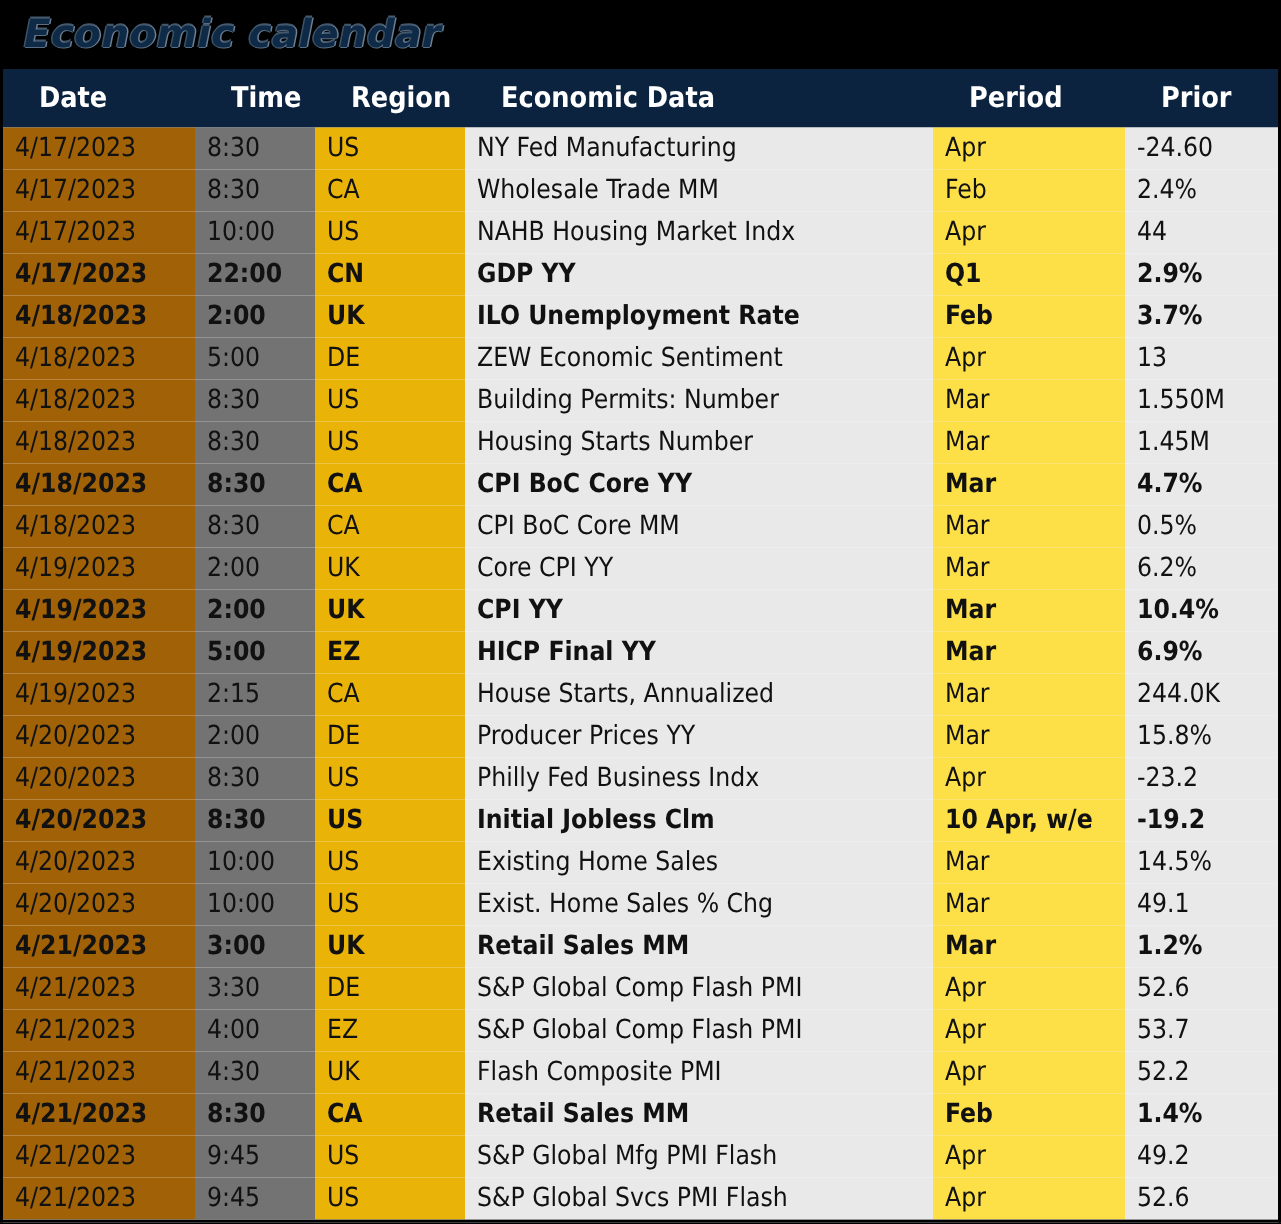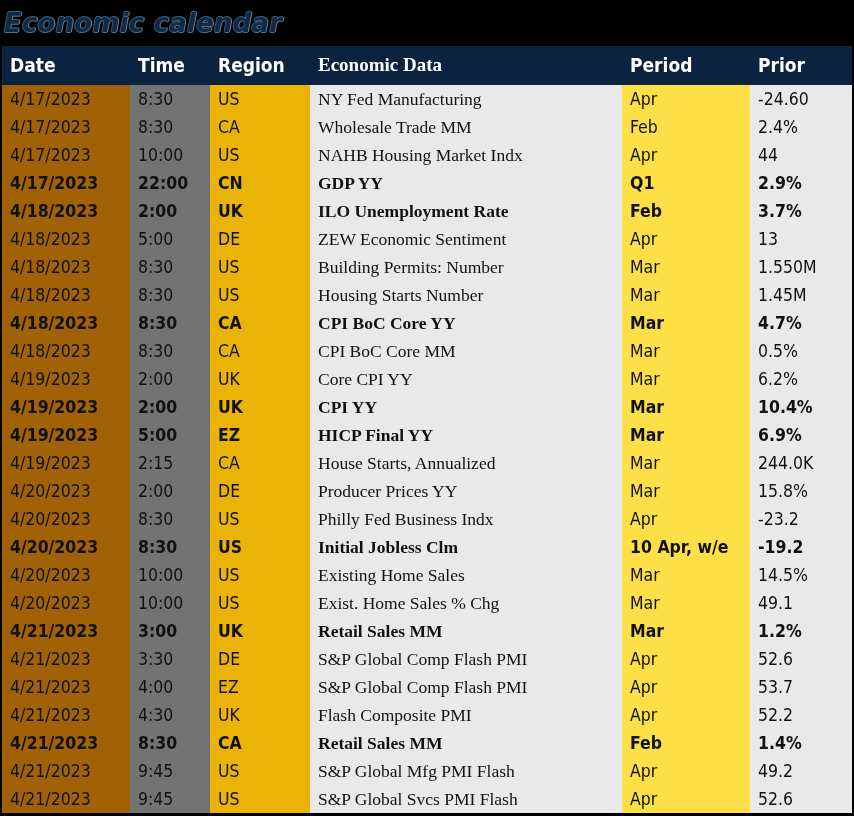--- a/index.html
+++ b/index.html
@@ -20,21 +20,21 @@
     height: 816px;
     background: #000000;
   }
 
   
   #title-bar {
     height: 46px;
     background: #000000;
     display: flex;
     align-items: center;
-    padding-left: 4px;
+    padding-left: 16px;
     box-sizing: border-box;
   }
   #page-title {
     font-family: "DejaVu Sans", sans-serif;
     font-size: 26px;
     font-weight: 700;
     font-style: italic;
     letter-spacing: 0.2px;
     color: #0e2a47;
     text-shadow:
@@ -52,21 +52,21 @@
     table-layout: fixed;
     font-family: "DejaVu Sans Condensed", "Liberation Sans", sans-serif;
   }
 
   table#calendar thead th {
     background: #0c2340;
     color: #ffffff;
     font-size: 19px;
     font-weight: 700;
     text-align: left;
-    padding: 8px 0 9px 8px;
+    padding: 8px 0 9px 24px;
     height: 35px;
     box-sizing: border-box;
     vertical-align: middle;
     white-space: nowrap;
   }
 
   table#calendar tbody td {
     font-size: 17.5px;
     color: #111111;
     padding: 1px 0 1px 8px;
@@ -75,21 +75,21 @@
     box-sizing: border-box;
     vertical-align: middle;
     white-space: nowrap;
     overflow: visible;
   }
 
   
   .col-date   { background: #a16207; }
   .col-time   { background: #737373; }
   .col-region { background: #eab308; }
-  .col-data   { background: #e9e9e9; font-family: Liberation Serif, serif; }
+  .col-data   { background: #e9e9e9; }
   .col-period { background: #fde047; }
   .col-prior  { background: #e9e9e9; }
 
   tr.highlight td {
     font-weight: 700;
     color: #000000;
   }
 
   
   col.w-date   { width: 128px; }

